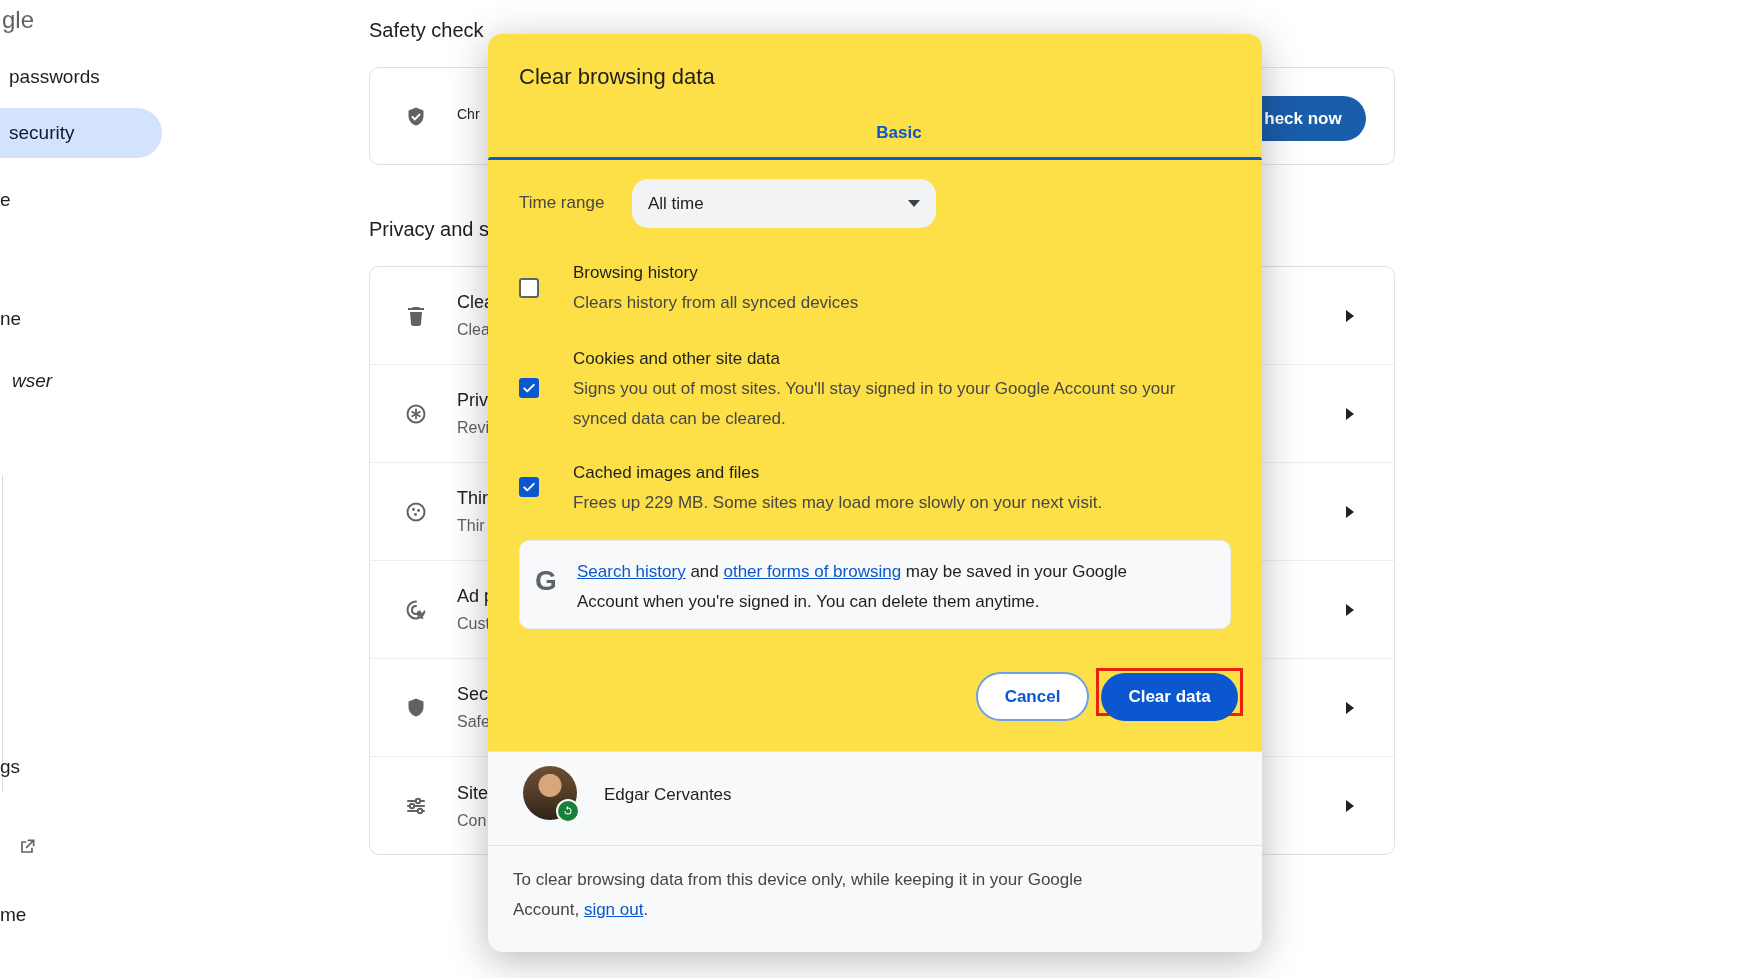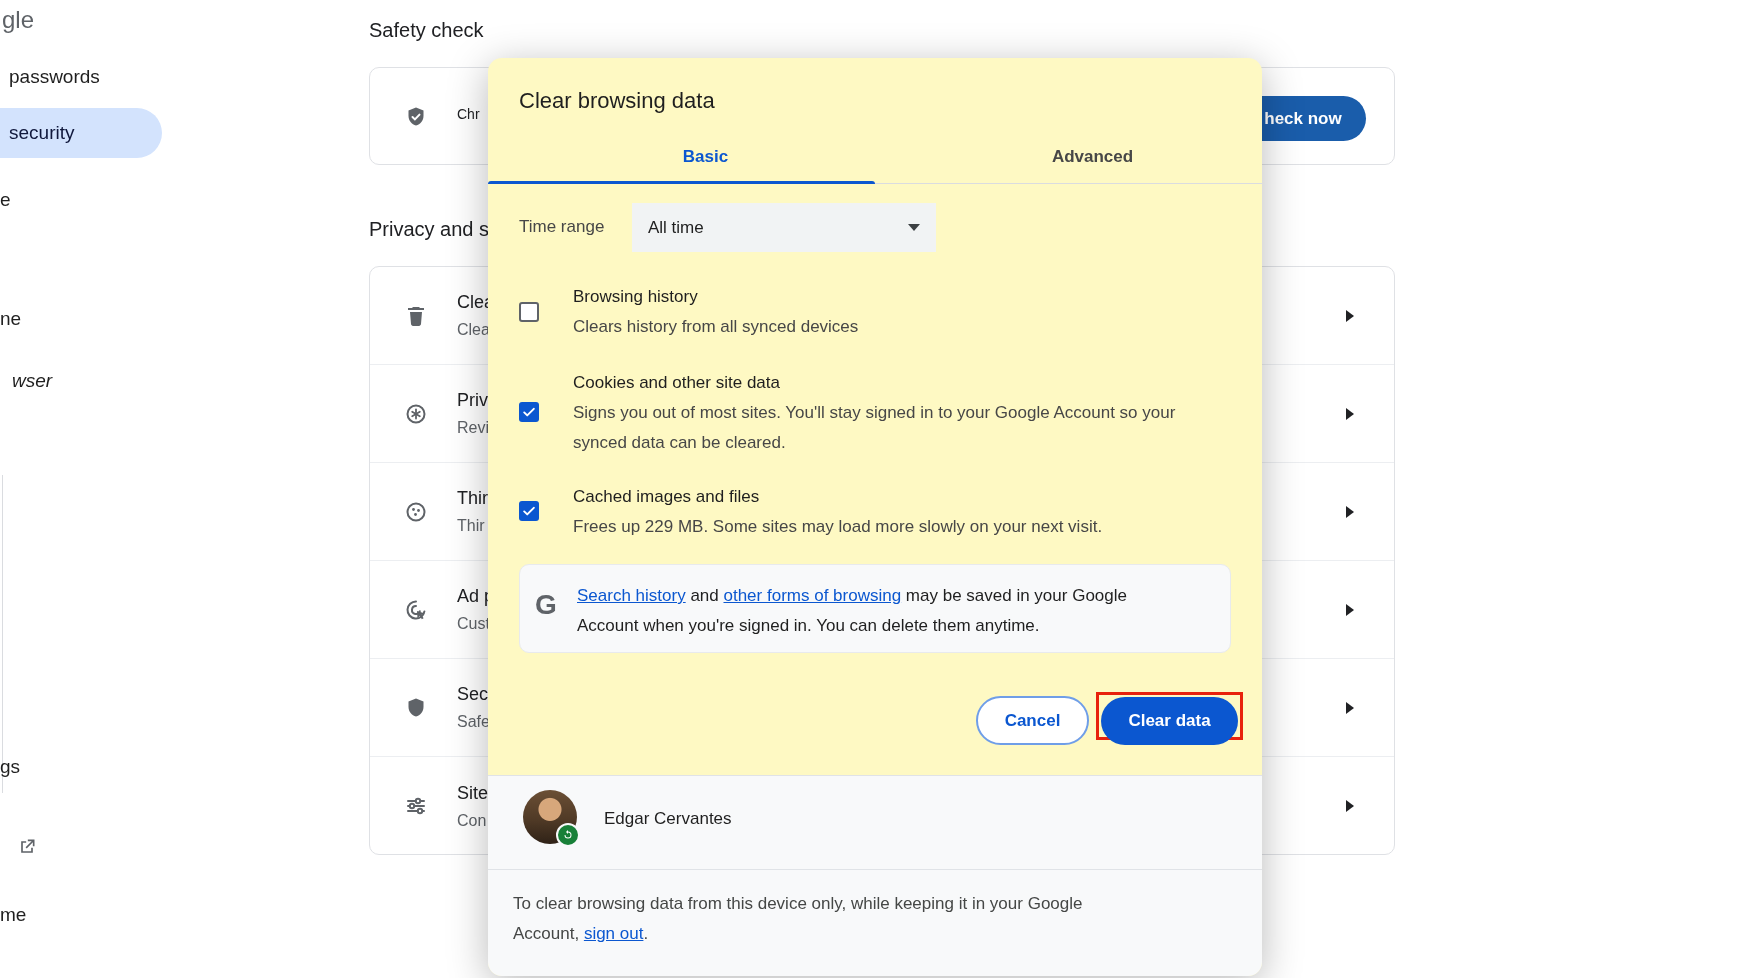--- a/index.html
+++ b/index.html
@@ -41,32 +41,32 @@
     box-sizing:border-box;border-bottom:1px solid #eceef1;cursor:pointer;}
   .p-row:last-child{border-bottom:none;}
   .p-row .icon{width:24px;height:24px;flex:none;}
   .p-row .texts{margin-left:29px;}
   .p-row .t1{font-size:18px;line-height:26px;color:#202124;white-space:nowrap;}
   .p-row .t2{font-size:16px;line-height:24px;color:#5f6368;margin-top:3px;white-space:nowrap;}
   .chev{position:absolute;right:40px;top:50%;transform:translateY(-50%);
     width:0;height:0;border-top:6px solid transparent;border-bottom:6px solid transparent;border-left:8px solid #202124;}
 
   
-  #dialog{position:absolute;left:488px;top:34px;width:774px;height:918px;background:#fef9c3;
-    border-radius:14px;box-shadow:0 8px 40px rgba(0,0,0,.28);overflow:hidden;margin-top:24px;}
+  #dialog{position:absolute;left:488px;top:34px;width:774px;height:918px;background:#fde047;
+    border-radius:14px;box-shadow:0 8px 40px rgba(0,0,0,.28);overflow:hidden;}
   #dlg-title{position:absolute;left:31px;top:30px;font-size:22px;color:#1f1f1f;white-space:nowrap;}
 
   #tabs{position:absolute;left:0;top:73px;width:100%;height:52px;border-bottom:1px solid #dadce0;display:flex;}
   .tab{flex:1;display:flex;align-items:center;justify-content:center;font-size:17px;font-weight:600;
     color:#474747;cursor:pointer;position:relative;padding-left:48px;}
   .tab.active{color:#0b57d0;}
   .tab.active::after{content:"";position:absolute;left:0;right:0;bottom:-1px;height:3px;background:#0b57d0;border-radius:3px 3px 0 0;}
 
   #time-label{position:absolute;left:31px;top:159px;font-size:17px;color:#474747;white-space:nowrap;}
-  #time-select{position:absolute;left:144px;top:145px;width:304px;height:49px;background:#f1f3f4;border-radius:0;
+  #time-select{position:absolute;left:144px;top:145px;width:304px;height:49px;background:#f1f3f4;border-radius:16px;
     display:flex;align-items:center;padding:0 16px;box-sizing:border-box;font-size:17px;color:#1f1f1f;cursor:pointer;}
   .caret{margin-left:auto;width:0;height:0;border-left:6px solid transparent;border-right:6px solid transparent;border-top:7px solid #3c4043;}
 
   .cbrow{position:absolute;left:31px;}
   #cb1{top:224px;} #cb2{top:310px;} #cb3{top:424px;}
   .cb{position:absolute;left:0;width:20px;height:20px;box-sizing:border-box;border-radius:3px;cursor:pointer;}
   #cb1 .cb{top:20px;} #cb2 .cb{top:34px;} #cb3 .cb{top:19px;}
   .cb.unchecked{border:2px solid #5f6368;background:#fff;}
   .cb.checked{background:#0b57d0;display:flex;align-items:center;justify-content:center;}
   .cbtext{margin-left:54px;width:655px;}
@@ -230,23 +230,20 @@
   </div>
 </div>
 
 <div id="dialog">
   <div id="dlg-title">Clear browsing data</div>
 
   <div id="tabs">
     <div class="tab active">
       <span>Basic</span>
     </div>
-    <div class="tab">
-      <span>Advanced</span>
-    </div>
   </div>
 
   <div id="time-label">Time range</div>
   <div id="time-select">
     <span>All time</span>
     <span class="caret"></span>
   </div>
 
   <div class="cbrow" id="cb1">
     <span class="cb unchecked"></span>

